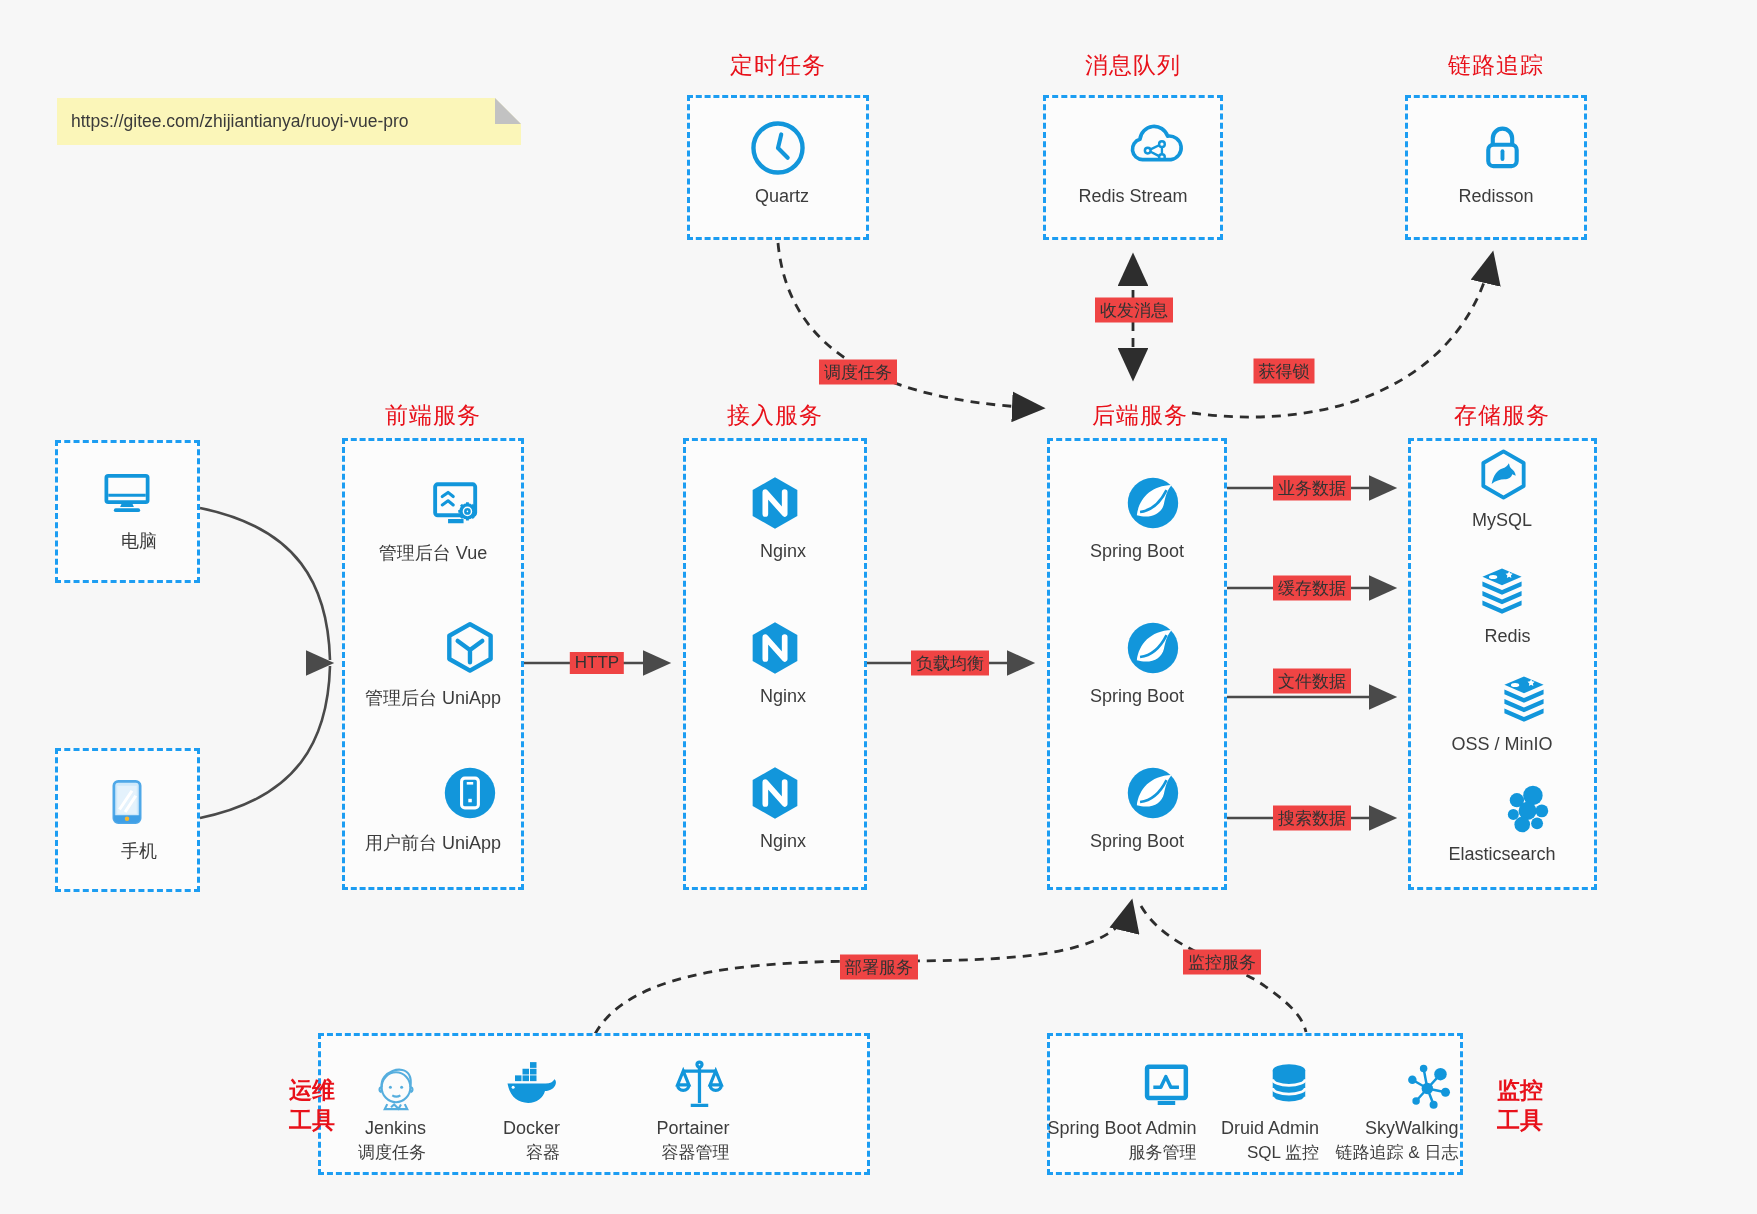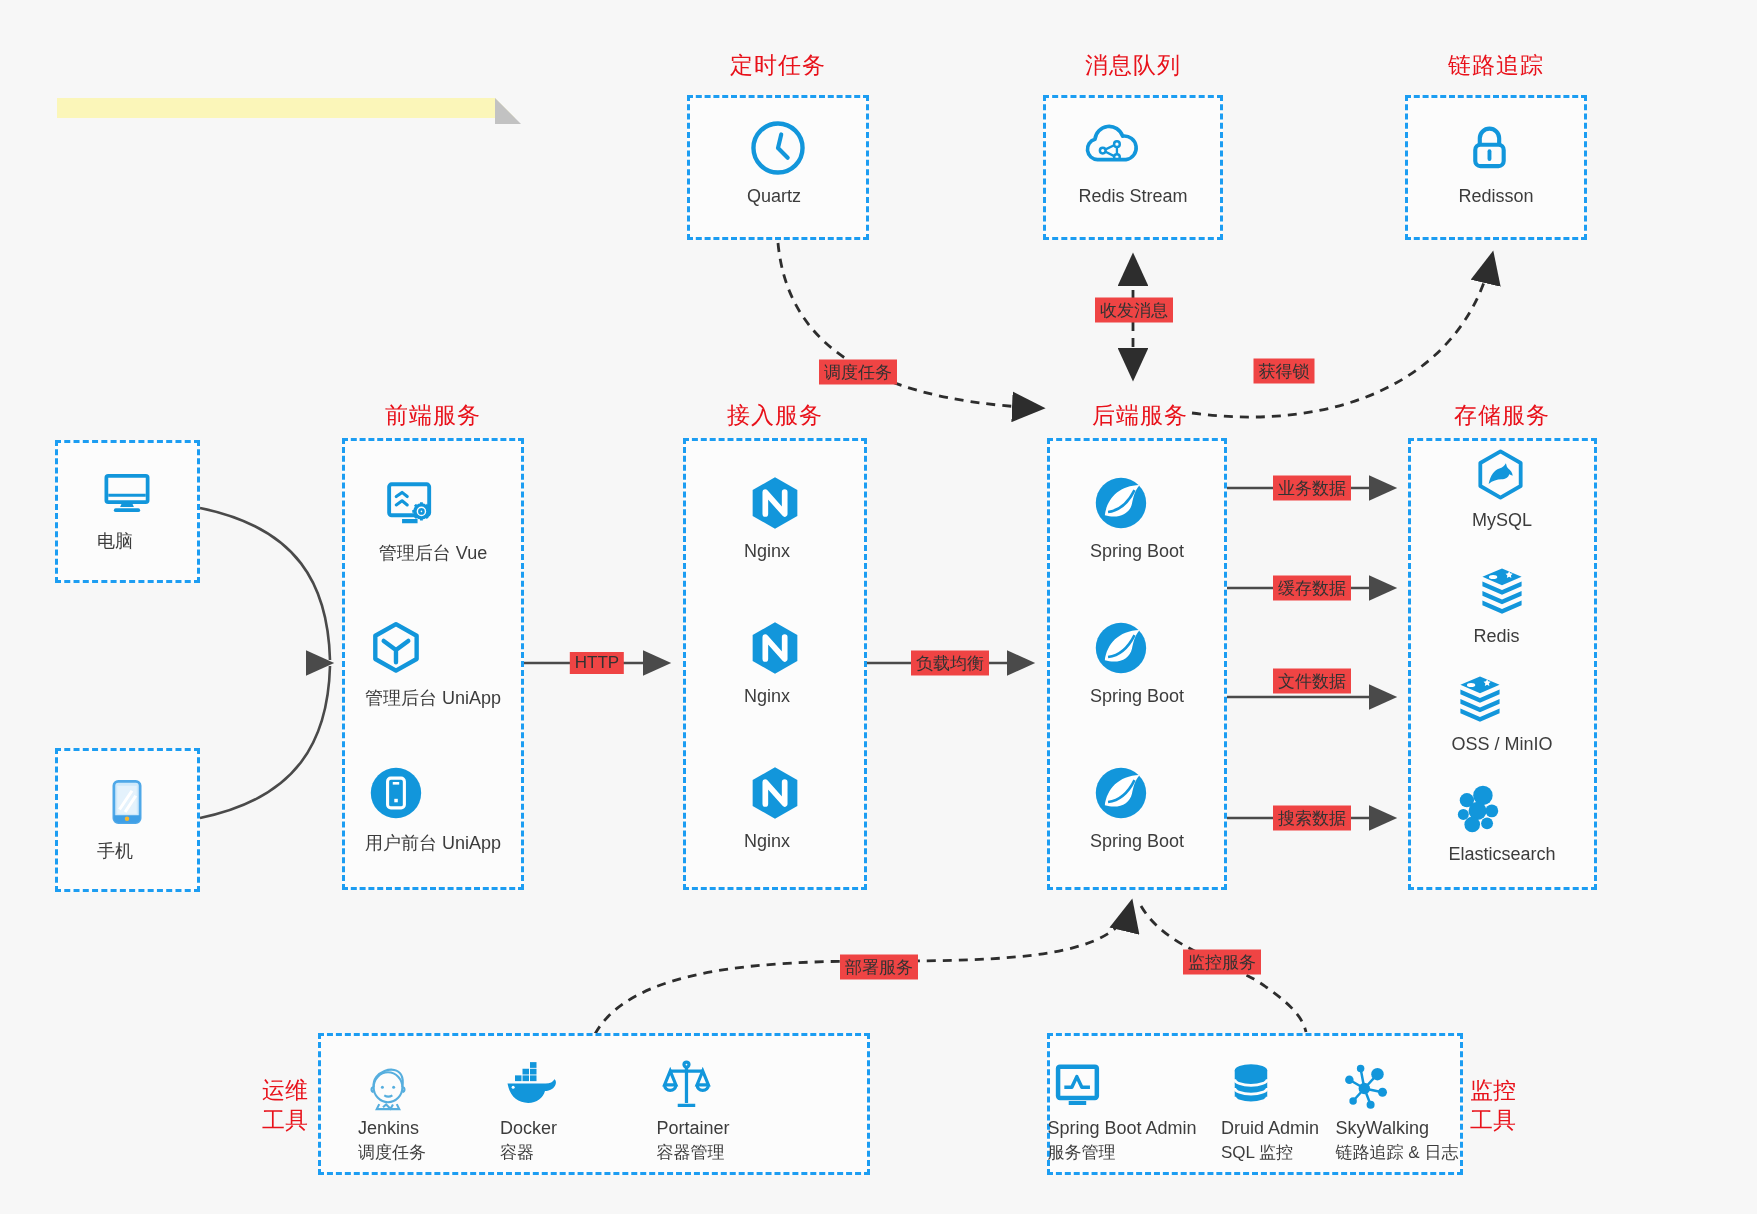--- a/index.html
+++ b/index.html
@@ -13,23 +13,23 @@
   :root{
     --bb:#1c9df2;      
     --ib:#1296db;      
     --red:#e8111a;     
     --ink:#3c3c3c;
   }
   .wires{position:absolute;left:0;top:0;z-index:1;}
   .box{position:absolute;border:3px dashed var(--bb);background:#fcfcfc;z-index:2;box-sizing:border-box;}
   .gtitle{position:absolute;width:240px;transform:translateX(-50%);text-align:center;
           color:var(--red);font-weight:normal;font-size:23px;letter-spacing:1px;z-index:3;white-space:nowrap;}
-  .side{position:absolute;transform:translateX(-50%);color:var(--red);font-weight:normal;
-        font-size:23px;line-height:1.32;text-align:center;z-index:3;}
-  .item{position:absolute;display:flex;flex-direction:column;align-items:flex-start;
+  .side{position:absolute;transform:translateX(-50%);color:var(--red);font-weight:bold;
+        font-size:23px;line-height:1.32;text-align:center;z-index:3;margin-left:27px;}
+  .item{position:absolute;display:flex;flex-direction:column;align-items:flex-end;
         transform:translateX(-50%);z-index:3;}
   .item .lbl{margin-top:7px;font-size:18px;color:var(--ink);white-space:nowrap;text-align:center;}
   .item .sub{margin-top:2px;font-size:17px;color:var(--ink);white-space:nowrap;text-align:center;}
   .chip{position:absolute;transform:translate(-50%,-50%);background:#ef4444;padding:1px 5px;
         font-size:17px;color:#323232;z-index:4;white-space:nowrap;}
   .note{position:absolute;left:57px;top:98px;width:436px;background:#fbf6b9;
         padding:10px 14px;font-size:17.5px;color:#3a3a3a;line-height:1.55;z-index:3;}
   .note::before{content:'';position:absolute;top:0;right:0;width:0;height:0;
         border-top:26px solid #f7f7f7;border-left:26px solid transparent;}
   .note::after{content:'';position:absolute;top:0;right:0;width:0;height:0;
@@ -208,20 +208,21 @@
   <g fill="none" stroke="#2d2d2d" stroke-width="2.8" stroke-dasharray="9 7">
     <path d="M778,243 C786,330 850,400 1040,408" marker-end="url(#ah-d)"></path>
     <path d="M1133,258 L1133,376" marker-start="url(#ah-d)" marker-end="url(#ah-d)"></path>
     <path d="M1192,413 C1330,432 1462,385 1492,256" marker-end="url(#ah-d)"></path>
     <path d="M595,1034 C632,968 760,961 880,961 C1010,961 1118,958 1131,904" marker-end="url(#ah-d)"></path>
     <path d="M1141,906 C1168,952 1235,963 1266,987 C1296,1008 1303,1020 1306,1032"></path>
   </g>
 </svg>
 
 <div class="note">
+  <div>https://gitee.com/zhijiantianya/ruoyi-vue-pro</div>
 </div>
 
 <div class="gtitle" style="left:778px;top:50px">定时任务</div>
 <div class="gtitle" style="left:1133px;top:50px">消息队列</div>
 <div class="gtitle" style="left:1496px;top:50px">链路追踪</div>
 <div class="gtitle" style="left:433px;top:400px">前端服务</div>
 <div class="gtitle" style="left:775px;top:400px">接入服务</div>
 <div class="gtitle" style="left:1140px;top:400px">后端服务</div>
 <div class="gtitle" style="left:1502px;top:400px">存储服务</div>
 

